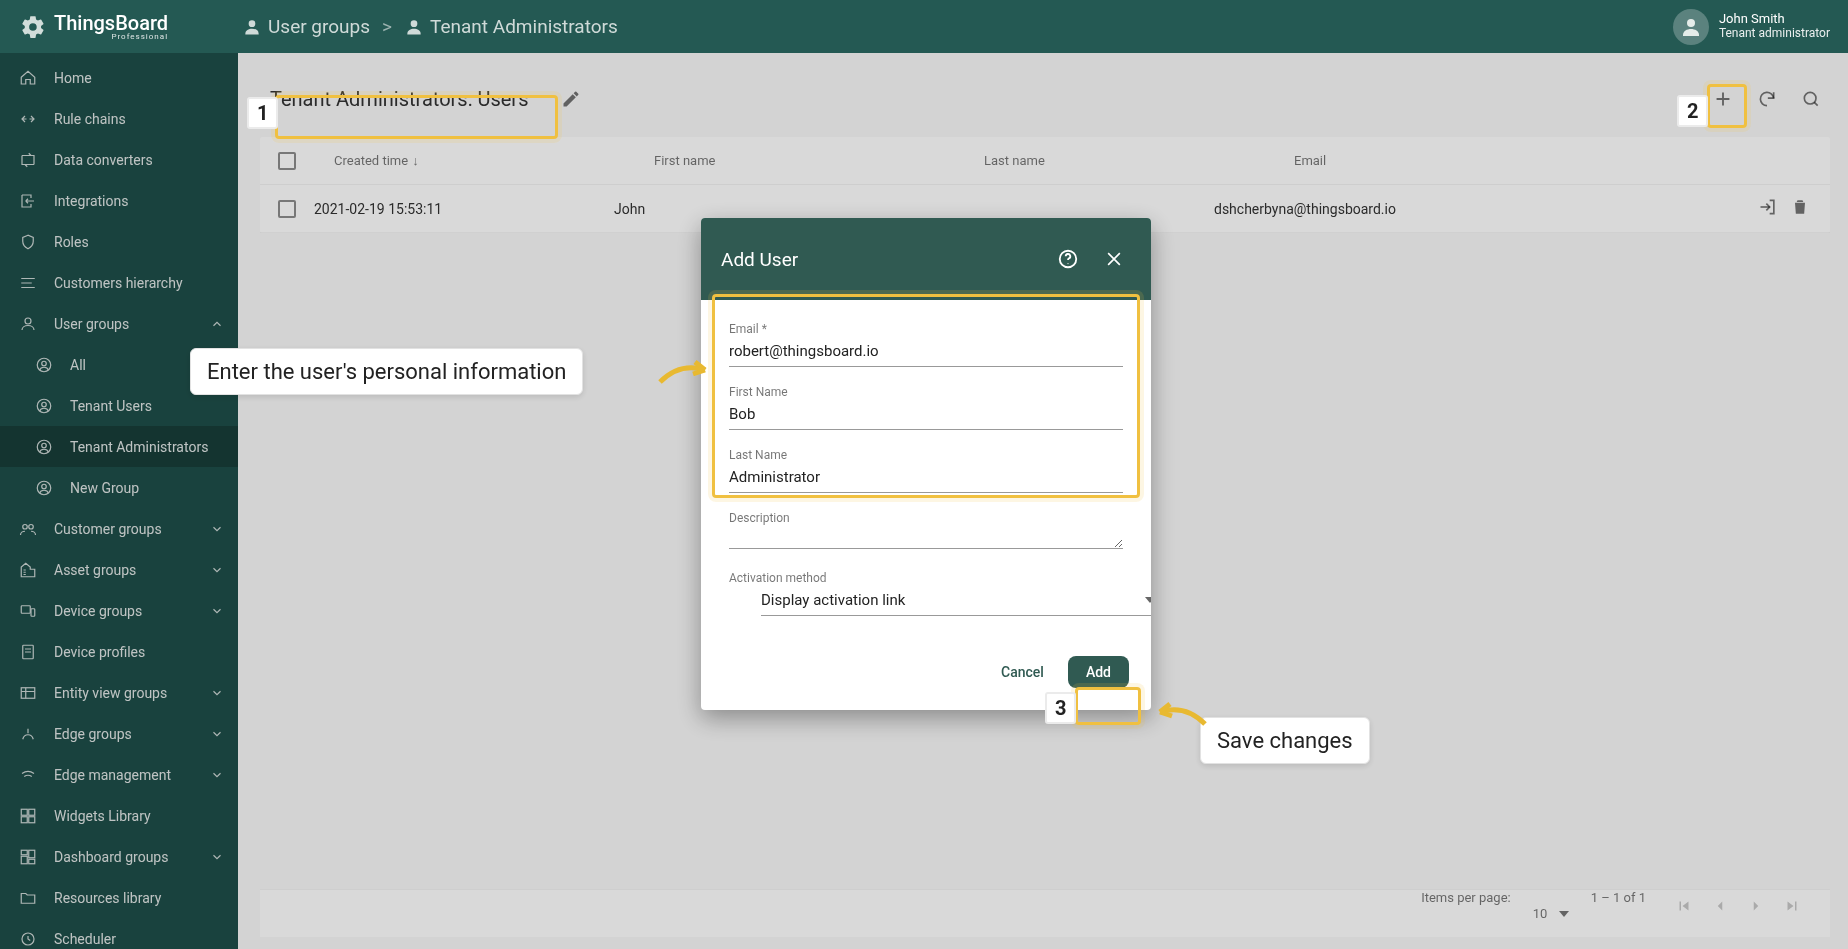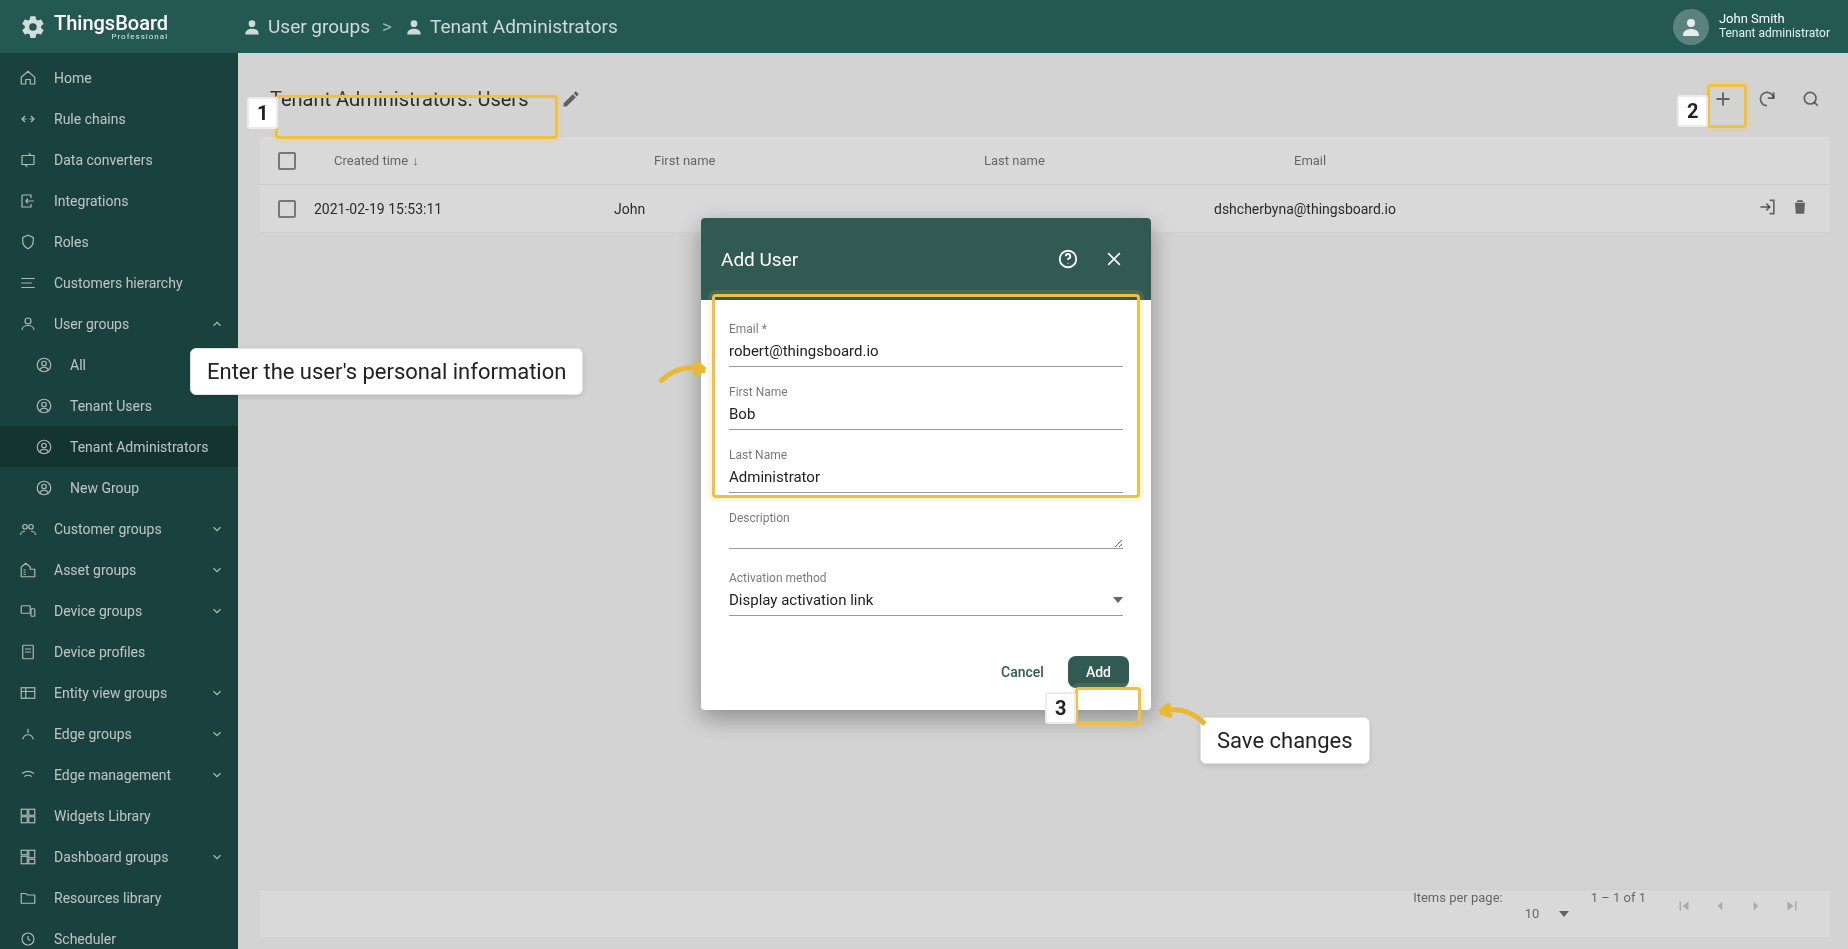--- a/index.html
+++ b/index.html
@@ -67,21 +67,21 @@
 .table { margin-top:8px; background:#fff; border-radius:2px; }
 .thead, .trow { display:grid; grid-template-columns: 48px 300px 310px 290px 1fr 110px; align-items:center; height:48px; padding:0 6px; }
 .thead { color: var(--gray-text); font-size:13px; border-bottom:1px solid rgba(0,0,0,.05);gap:20px; }
 .thead .sort-arrow { margin-left:4px; }
 .trow { font-size:14px; color:#333; border-bottom:1px solid rgba(0,0,0,.04); }
 .row-actions { display:flex; gap:12px; justify-content:flex-end; color: var(--gray-text); padding-right:14px; }
 .cb { width:18px; height:18px; border:2px solid rgba(0,0,0,.45); border-radius:2px; margin-left:12px; }
 
 
 .paginator { height:48px; display:flex; justify-content:flex-end; gap:22px; padding-right:22px; color: var(--gray-text); font-size:13px; background:#fff; border-top:1px solid rgba(0,0,0,.05); position:absolute; bottom:12px; left:22px; right:18px; }
-.paginator .pp-select { display:flex; align-items:center; gap:8px; }
+.paginator .pp-select { display:flex; align-items:center; }
 .paginator .pp-val { min-width:26px; }
 .paginator .nav-btns { display:flex; gap:4px; }
 .paginator .nav-btn { width:32px; height:32px; display:flex; align-items:center; justify-content:center; opacity:.4; }
 
 
 .scrim { position:absolute; inset:53px 0 0 0; background: var(--overlay); }
 
 
 .dialog { position:absolute; left:701px; top:218px; width:450px; background:#fff; border-radius:4px; box-shadow: 0 8px 24px rgba(0,0,0,.35); overflow:hidden; }
 .dlg-head { height:82px; background: var(--tb-green-darker); color:#fff; display:flex; align-items:center; padding:0 20px; font-size:19px; }
@@ -89,21 +89,21 @@
 .dlg-head .dlg-ic { width:34px; height:34px; display:flex; align-items:center; justify-content:center; cursor:pointer; }
 .dlg-body { padding: 22px 28px 18px 28px; }
 .field { margin-bottom: 18px; }
 .field:last-child { margin-bottom: 10px; }
 .field .lbl { font-size:12px; color: var(--gray-text); margin-bottom:2px; display:block; }
 .field input, .field textarea, .field .sel {
   width:100%; border:none; border-bottom:1px solid rgba(0,0,0,.4);
   font-size:15px; padding:4px 0 6px 0; background:transparent; outline:none; color:#222;
 }
 .field textarea { resize: vertical; height:22px; }
-.field .sel { display:flex; align-items:center; justify-content:space-between; cursor:pointer; }
+.field .sel { display:flex; align-items:center; justify-content:space-between; cursor:pointer;margin-left:32px; }
 .dlg-foot { display:flex; justify-content:flex-end; gap:10px; padding: 12px 22px 22px; }
 .btn-flat { background:none; border:none; color: var(--tb-green-darker); font-size:14px; font-weight:500; padding:8px 14px; border-radius:4px; cursor:pointer; }
 .btn-raised { background: var(--tb-green-darker); color:#fff; border:none; font-size:14px; font-weight:500; padding:8px 18px; border-radius:8px; cursor:pointer; }
 
 
 .anno { position:absolute; border:3px solid var(--gold-border); border-radius:4px; pointer-events:none; box-shadow: 0 0 0 4px rgba(240,192,64,.15); }
 .anno-num { position:absolute; background:#fff; color:#222; font-weight:700; font-size:20px; padding:2px 8px; border-radius:3px; border:2px solid rgba(0,0,0,.08); pointer-events:none; }
 .anno-label { position:absolute; background:#fff; color:#222; font-size:22px; padding:10px 16px; border-radius:6px; border:1px solid #e2e2e2; box-shadow:0 2px 6px rgba(0,0,0,.12); pointer-events:none; }
 .arrow-svg { position:absolute; pointer-events:none; }
 </style>

